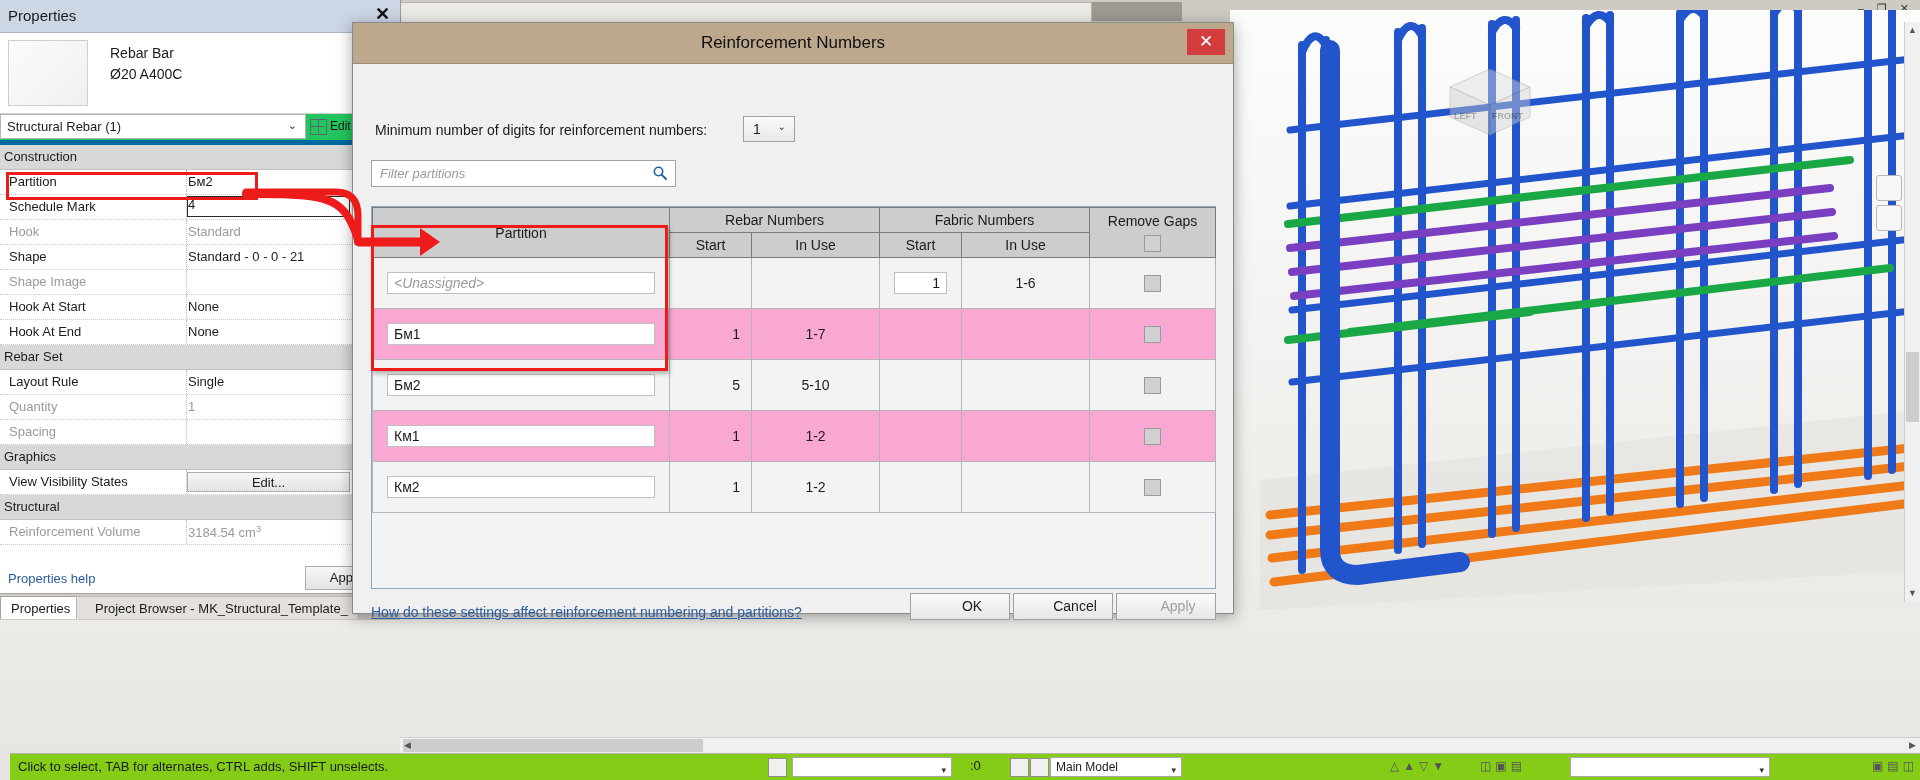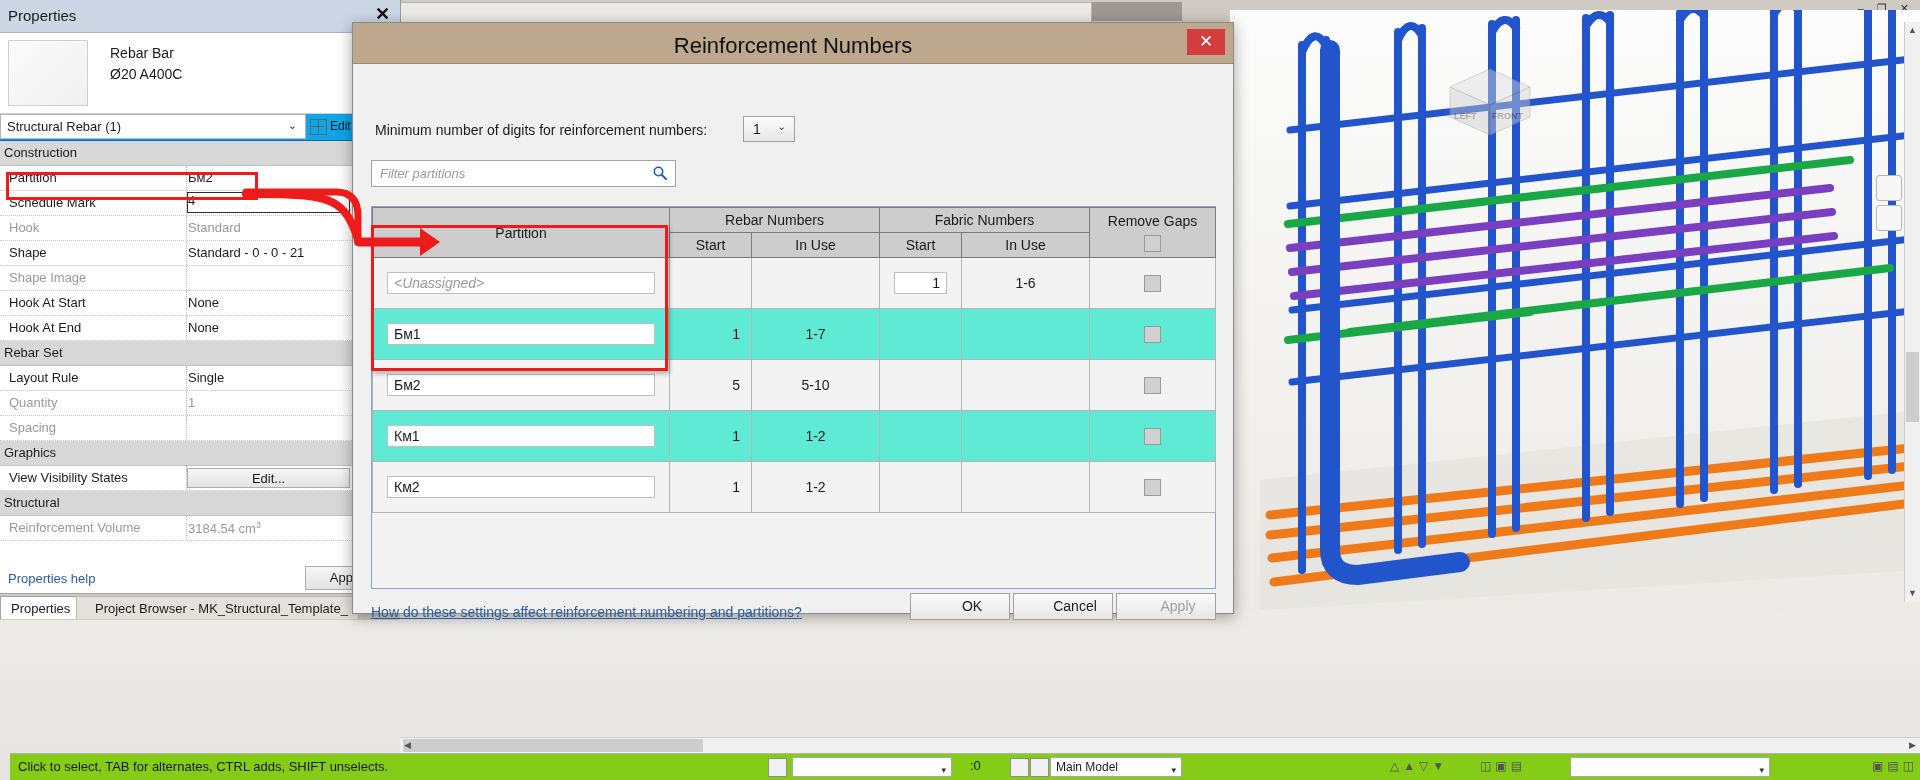--- a/index.html
+++ b/index.html
@@ -95,22 +95,22 @@
     position: absolute; left: 8px; top: 7px; width: 78px; height: 64px;
     background: linear-gradient(135deg,#fbfbfb,#f0f0f0); border: 1px solid #cfcfcf;
   }
   .preview-line1 {
     position: absolute; left: 110px; top: 12px; font-size: 14px; color: #1b1b1b;
   }
   .preview-line2 {
     position: absolute; left: 110px; top: 33px; font-size: 14px; color: #1b1b1b;
   }
   .type-selector {
-    position: relative; height: 26px; background: #0ea5e9;
-    border-bottom: 1px solid #0369a1;
+    position: relative; height: 26px; background: #22c55e;
+    border-bottom: 5px solid #0369a1;
   }
   .type-combo {
     position: absolute; left: 0; top: 0; width: 306px; height: 25px;
     background: #fff; border: 1px solid #b5b5b5; box-sizing: border-box;
   }
   .type-combo-text { position: absolute; left: 6px; top: 4px; font-size: 13px; }
   .type-combo-arrow { position: absolute; right: 8px; top: 4px; font-size: 11px; color:#333; }
   .edit-type-btn {
     position: absolute; left: 310px; top: 2px; height: 21px;
     font-size: 12px; color: #1b1b1b; padding-left: 20px; line-height: 21px;
@@ -208,21 +208,21 @@
     background: #f0f0f0;
     border: 1px solid #8a8a8a;
     box-shadow: 0 3px 14px rgba(0,0,0,0.35);
   }
   .dlg-title {
     position: relative; height: 40px; background: #bda88e;
     border-bottom: 1px solid #9d8b74;
   }
   .dlg-title-text {
     position: absolute; left: 0; right: 0; top: 10px; text-align: center;
-    font-size: 22px; color: #101010;
+    font-size: 17px; color: #101010;
   }
   .dlg-close {
     position: absolute; right: 8px; top: 6px; width: 38px; height: 26px;
     background: #d43d3d; color: #fff; text-align: center; line-height: 25px;
     font-size: 17px; cursor: pointer;
   }
   .dlg-body { position: relative; height: 549px; }
 
   .min-digits-label {
     position: absolute; left: 22px; top: 58px; font-size: 14px; color: #1b1b1b;
@@ -252,21 +252,21 @@
   }
   table.grid { border-collapse: collapse; width: 100%; table-layout: fixed; }
   table.grid th {
     background: #cdcdcd; border: 1px solid #7a7a7a; font-weight: normal;
     font-size: 14px; color: #1b1b1b; padding: 4px 0;
   }
   table.grid td {
     border: 1px solid #b5b5b5; height: 28px; font-size: 14px; color: #1b1b1b;
     background: #f3f3f3; padding: 11px;
   }
-  table.grid tr.alt td { background: #5eead4; margin-left: 38px; }
+  table.grid tr.alt td { background: #f9a8d4; margin-left: 38px; }
   .cell-input {
     margin: 2px 3px; height: 22px; background: #fff;
     border: 1px solid #bfbfbf; box-sizing: border-box; position: relative;
   }
   .cell-input .t { position: absolute; left: 6px; top: 2px; font-size: 14px; }
   .cell-input.placeholder .t { color: #9a9a9a; font-style: italic; }
   .cell-num {
     margin: 2px 3px; height: 22px; background: #fff;
     border: 1px solid #bfbfbf; box-sizing: border-box; position: relative;
   }

